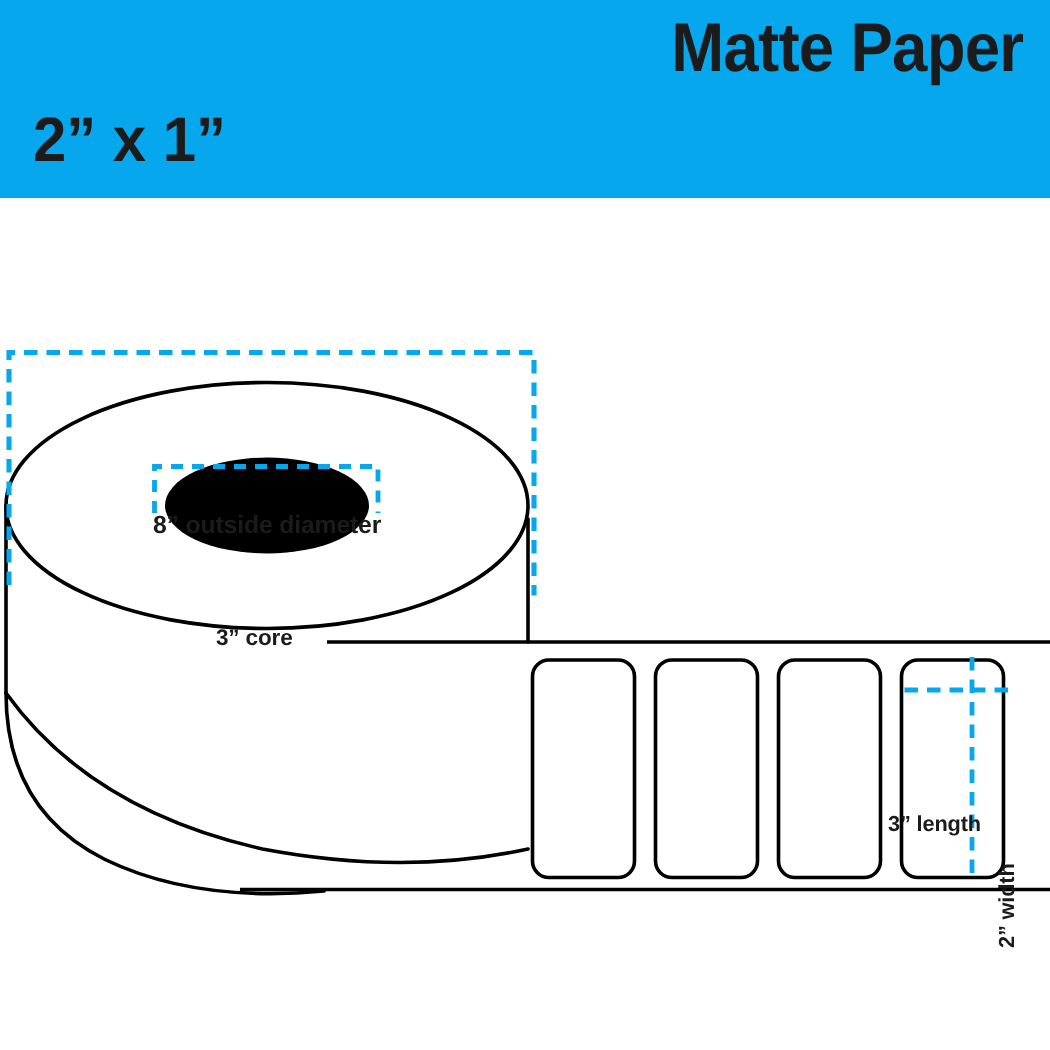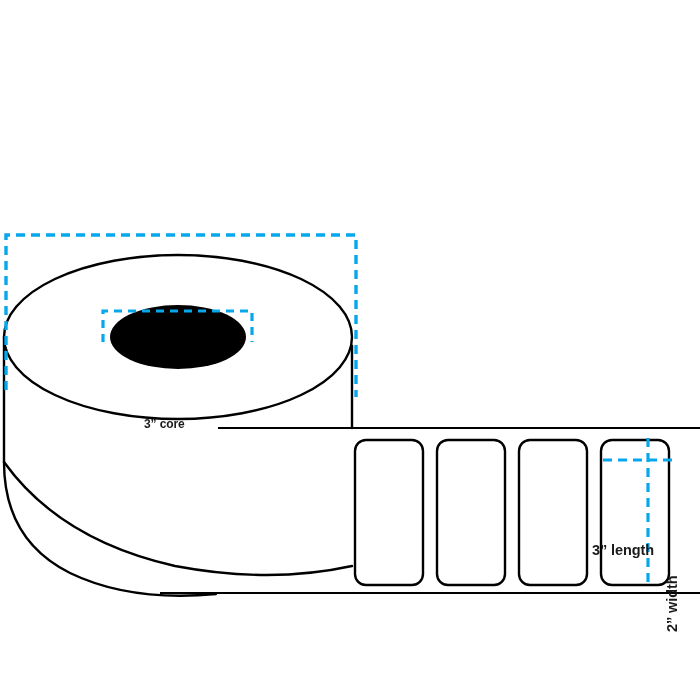--- a/index.html
+++ b/index.html
@@ -79,21 +79,21 @@
   }
   #anno-od {
     left: 102px;
     top: 209px;
     font-size: 16.5px;
     letter-spacing: -0.1px;
   }
   #anno-core {
     left: 144px;
     top: 285px;
-    font-size: 12px;
+    font-size: 15px;
     letter-spacing: -0.1px;
   }
   #anno-length {
     left: 592px;
     top: 410px;
     font-size: 14.5px;
     letter-spacing: -0.1px;
   }
   #anno-width {
     left: 664px;
@@ -102,20 +102,24 @@
     letter-spacing: -0.1px;
     transform: rotate(-90deg);
     transform-origin: left top;
   }
 </style>
 </head>
 <body>
 
 <div id="page">
 
+  <div id="header-band">
+    <div id="material-title">Matte Paper</div>
+    <div id="size-title">2” x 1”</div>
+  </div>
 
   <div id="diagram">
     <svg width="700" height="568" viewBox="0 0 700 568" xmlns="http://www.w3.org/2000/svg">
 
       <g>
 
         <line x1="218" y1="296" x2="700" y2="296" stroke="#000000" stroke-width="2.2"></line>
 
         <line x1="160" y1="461" x2="700" y2="461" stroke="#000000" stroke-width="2.2"></line>
       </g>
@@ -150,20 +154,21 @@
 
       <g stroke="#06A7EC" stroke-width="3.2" fill="none">
 
         <line x1="603" y1="328" x2="672" y2="328" stroke-dasharray="9 6"></line>
 
         <line x1="648" y1="306" x2="648" y2="455" stroke-dasharray="9 6"></line>
       </g>
 
     </svg>
 
+    <div class="anno" id="anno-od">8” outside diameter</div>
 
     <div class="anno" id="anno-core">3” core</div>
 
     <div class="anno" id="anno-length">3” length</div>
 
     <div class="anno" id="anno-width">2” width</div>
   </div>
 
 </div>
 

